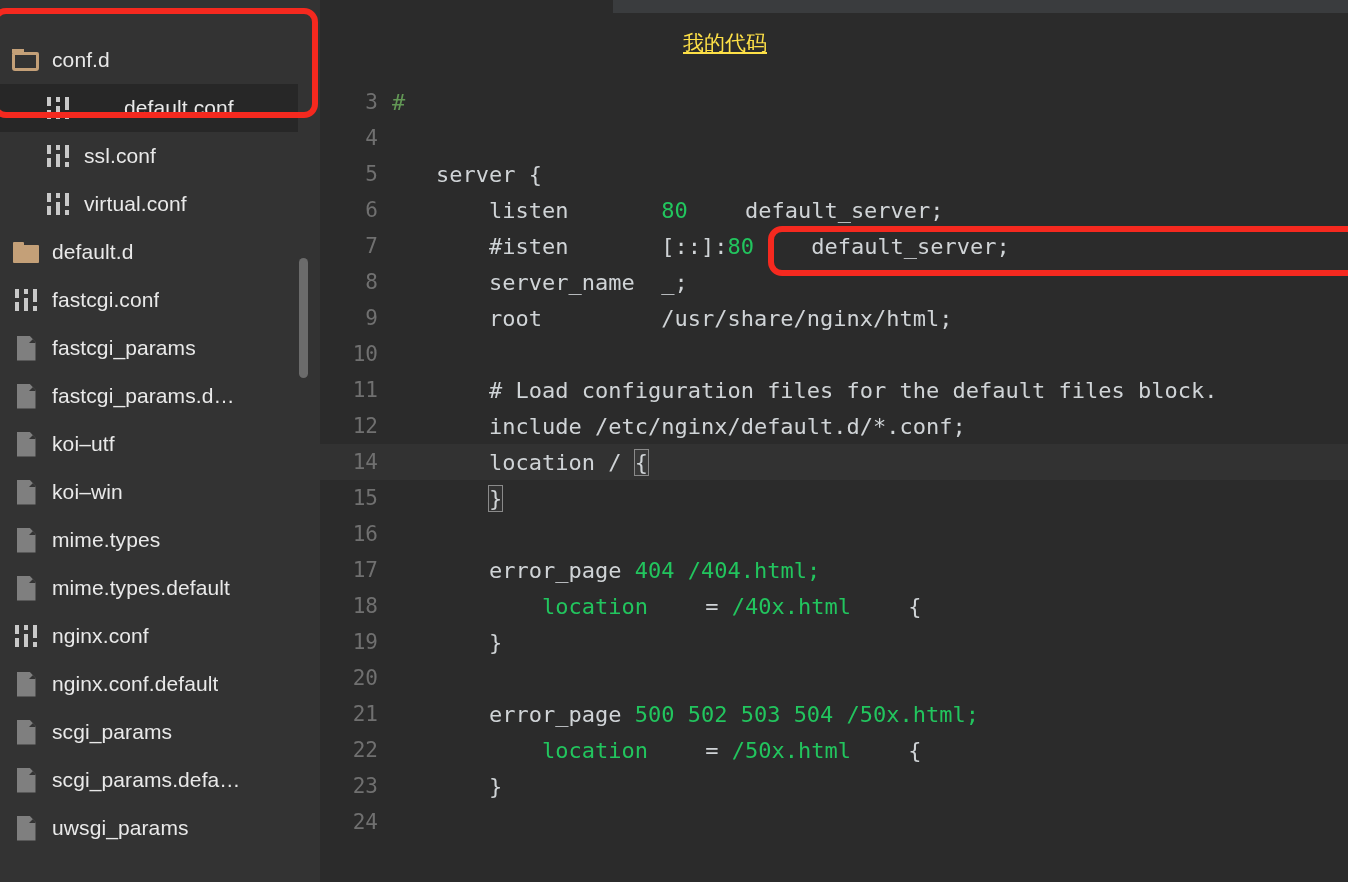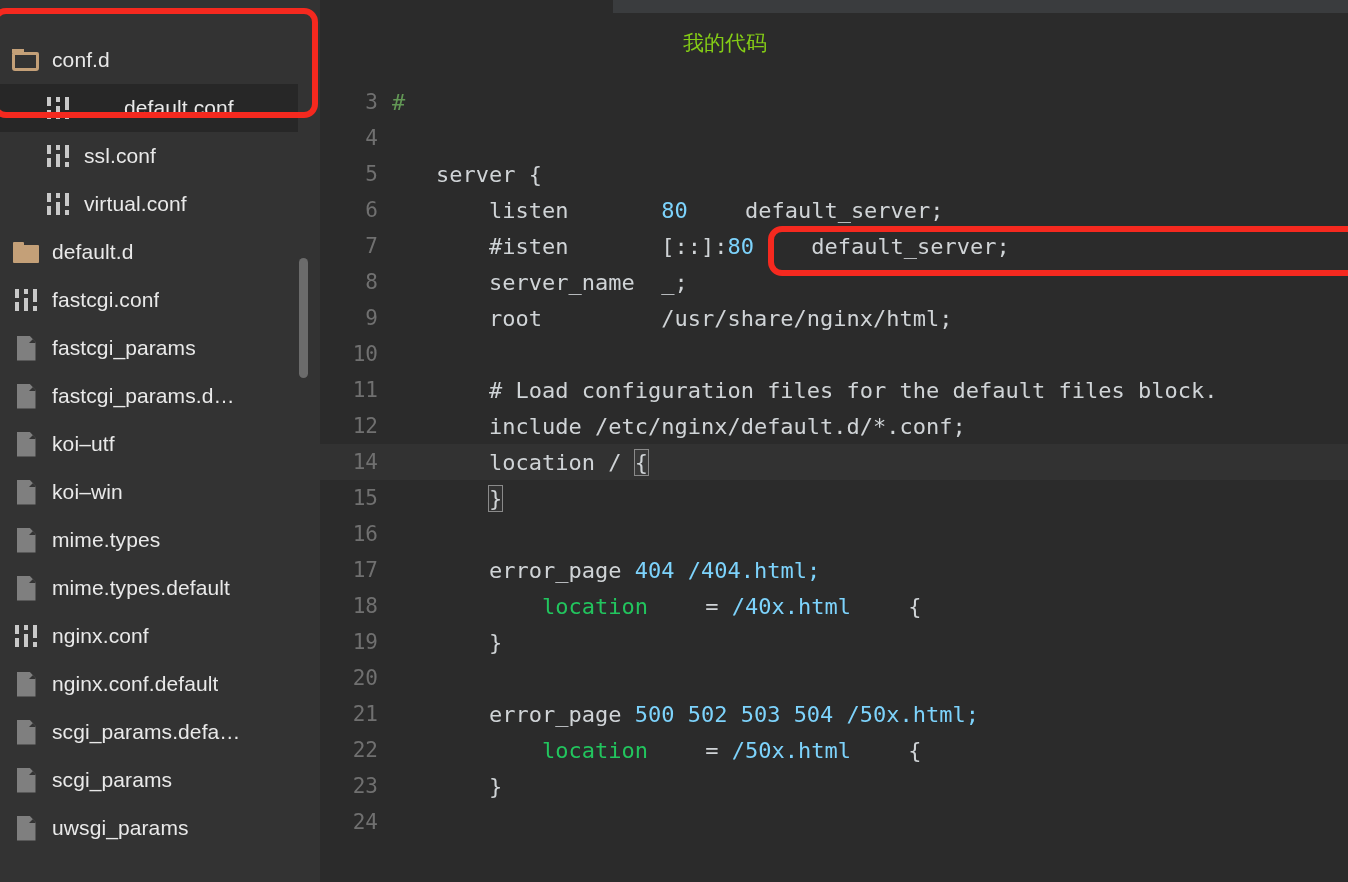--- a/index.html
+++ b/index.html
@@ -120,22 +120,23 @@
     position: absolute; left: 0; top: 0; width: 1028px; height: 14px;
     background: #2b2b2b;
   }
   #topbar-tab {
     position: absolute; left: 293px; top: 0; right: 0; height: 13px;
     background: #3a3c3e;
   }
   #doc-title {
     position: absolute; left: 363px; top: 29px;
     font-size: 21px;
-    color: #84cc16;
+    color: #fde047;
     font-family: "Liberation Sans", sans-serif;
+    text-decoration: underline;
   }
   #code-area {
     position: absolute; left: 0; top: 84px; right: 0; bottom: 0;
     font-family: "DejaVu Sans Mono", monospace;
     font-size: 22px;
   }
   .code-line {
     position: relative;
     display: flex;
     align-items: center;
@@ -154,21 +155,21 @@
   }
   .ltext {
     flex: 1 1 auto;
     color: #d0d4d7;
     font-family: "DejaVu Sans Mono", monospace;
     font-size: 22px;
     white-space: pre;
     letter-spacing: 0px;
   }
   .tok-comment { color: #629755; }
-  .tok-num { color: #7dd3fc; text-align: center; }
+  .tok-num { color: #22c55e; text-align: center; }
   .tok-kw { color: #22c55e; }
   .tok-plain { color: #d0d4d7; margin-left: 44px; }
   .tok-bracket {
     color: #d0d4d7;
     outline: 1px solid #8a8a8a;
     background: rgba(255,255,255,0.035);
   }
 
   
   .annot {
@@ -310,27 +311,27 @@
         <div class="tree-row">
           <span class="tree-icon">
             <span class="ico-file"></span>
           </span>
           <span class="tree-label">nginx.conf.default</span>
         </div>
         <div class="tree-row">
           <span class="tree-icon">
             <span class="ico-file"></span>
           </span>
+          <span class="tree-label">scgi_params</span>
+        </div>
+        <div class="tree-row">
+          <span class="tree-icon">
+            <span class="ico-file"></span>
+          </span>
           <span class="tree-label">scgi_params.defa…</span>
-        </div>
-        <div class="tree-row">
-          <span class="tree-icon">
-            <span class="ico-file"></span>
-          </span>
-          <span class="tree-label">scgi_params</span>
         </div>
         <div class="tree-row">
           <span class="tree-icon">
             <span class="ico-file"></span>
           </span>
           <span class="tree-label">uwsgi_params</span>
         </div>
       </div>
     <div id="sb-track">
       <div id="sb-thumb" style="top: 258px; height: 120px;"></div>

